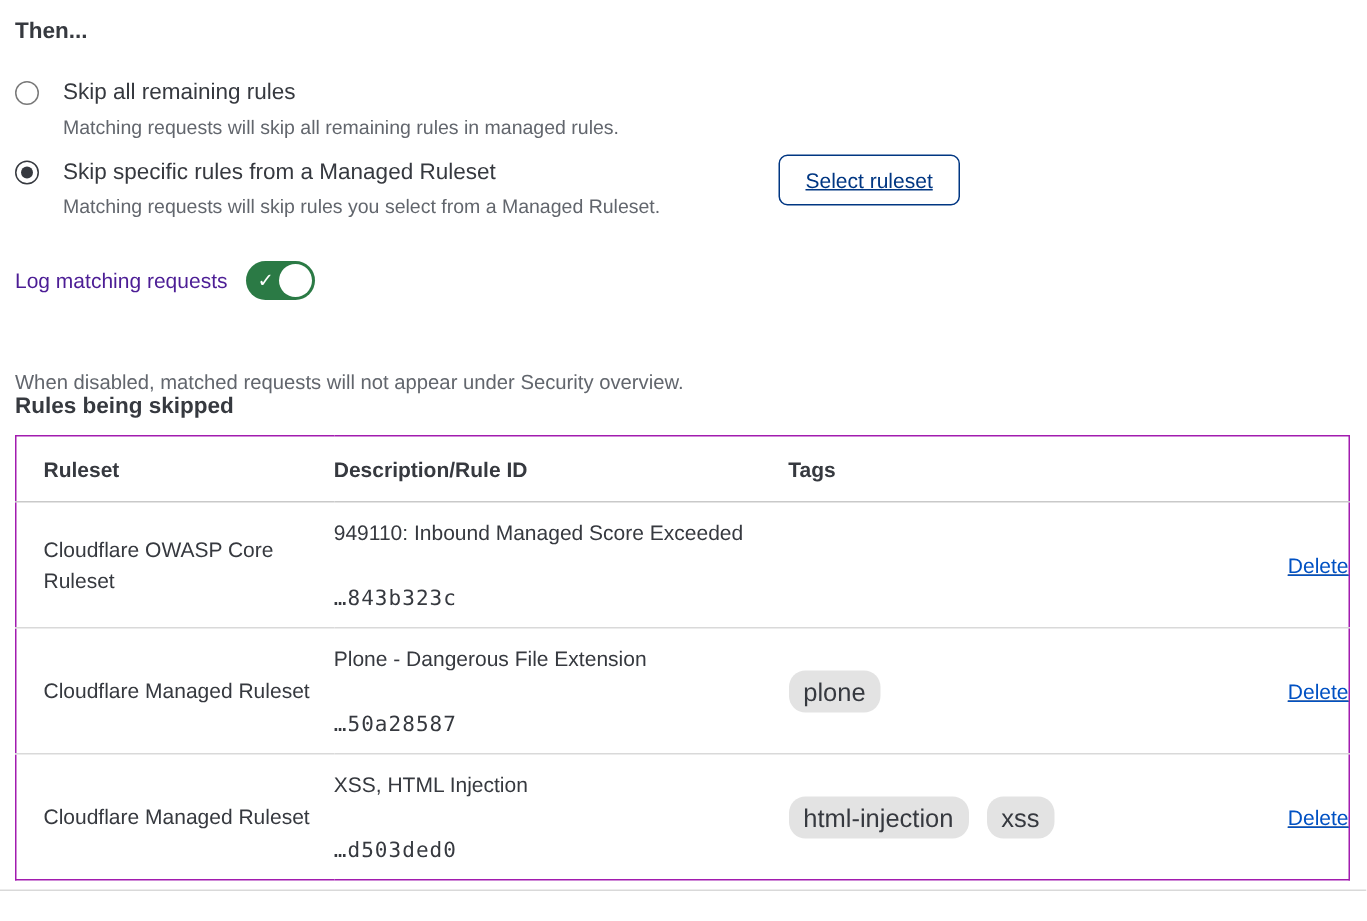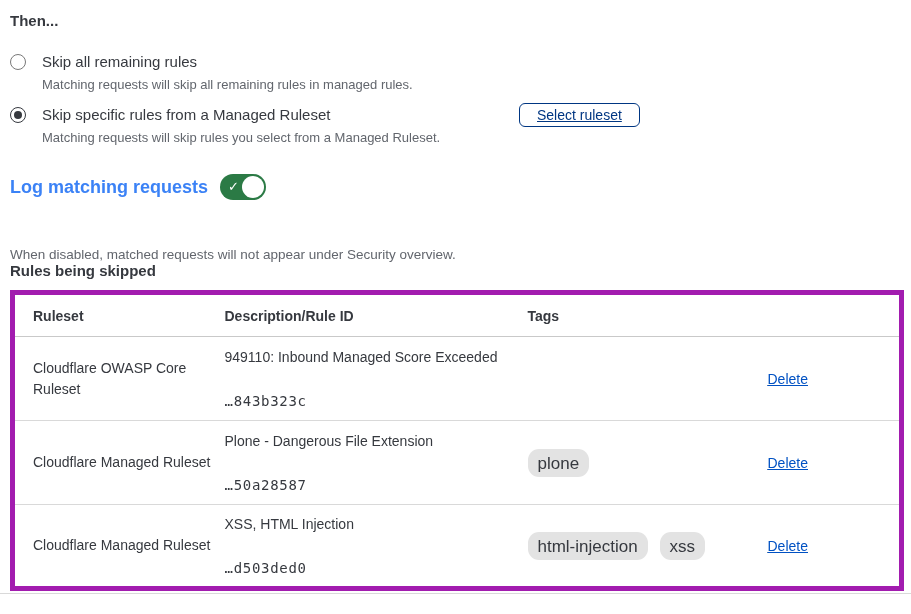--- a/index.html
+++ b/index.html
@@ -30,28 +30,28 @@
   .radio.selected { border: 1.5px solid #36393f; }
   .radio.selected::after {
     content: ""; width: 8px; height: 8px; border-radius: 50%; background: #36393f;
   }
   .option-text { margin-left: 16px; }
   .option-label { font-size: 15px; line-height: 21px; color: #36393f; cursor: pointer; }
   .option-desc { font-size: 13px; line-height: 18px; color: #62666d; margin-top: 4px; }
 
   .select-ruleset-btn {
     position: absolute; left: 519px; top: 103px;
-    height: 24px; padding: 0 17px;
+    height: 34px; padding: 0 17px;
     background: #ffffff; border: 1px solid #003682; border-radius: 6px;
     color: #003682; font-size: 14px; font-family: inherit;
     text-decoration: underline; cursor: pointer;
   }
 
   .log-row { position: absolute; left: 10px; top: 174px; display: flex; align-items: center; }
-  .log-label { font-size: 18px; color: #3b82f6; font-weight: bold; }
+  .log-label { font-size: 14px; color: #4c1d95; }
   .toggle {
     margin-left: 12px; width: 46px; height: 26px; border-radius: 13px;
     background: #2b7a45; position: relative; cursor: pointer;
     display: inline-block;
   }
   .toggle .check {
     position: absolute; left: 8px; top: 50%; transform: translateY(-52%);
     color: #ffffff; font-size: 13px; font-weight: 700; line-height: 1;
   }
   .toggle .knob {
@@ -60,21 +60,21 @@
   }
   .log-desc { position: absolute; left: 10px; top: 203px; font-size: 13.5px; color: #62666d; margin-top: 44px; }
 
   .table-heading {
     position: absolute; left: 10px; top: 262px;
     font-size: 15px; font-weight: 700; color: #36393f;
   }
 
   .rules-table {
     position: absolute; left: 10px; top: 290px; width: 889px;
-    border: 5px solid #a21caf; border-collapse: collapse; table-layout: fixed;
+    border: 1px solid #a21caf; border-collapse: collapse; table-layout: fixed;
     background: #fff;
   }
   .rules-table col.c1 { width: 212px; }
   .rules-table col.c2 { width: 303px; }
   .rules-table col.c3 { width: 240px; }
   .rules-table col.c4 { width: 134px; }
   .rules-table th {
     height: 44px; text-align: left; vertical-align: middle;
     font-size: 14px; font-weight: 700; color: #36393f;
     border-bottom: 1px solid #c9c9c9; padding: 0;
@@ -89,21 +89,21 @@
   .cell-desc .desc-line { line-height: 19px; padding-right: 10px; }
   .cell-desc .rule-id {
     font-family: "DejaVu Sans Mono", "Liberation Mono", monospace;
     font-size: 14px; letter-spacing: 0.7px; margin-top: 26px; color: #36393f;
   }
   .cell-tags .tag {
     display: inline-block; background: #e3e3e3; color: #36393f;
     font-size: 17px; line-height: 1; padding: 6px 10px 5px;
     border-radius: 11px; margin-right: 8px;
   }
-  .cell-delete { padding-right: 33px; text-decoration: underline; }
+  .cell-delete { text-align: right; padding-right: 33px; text-decoration: underline; }
   .delete-link { color: #0051c3; font-size: 14px; text-decoration: underline; cursor: pointer; }
 
   .bottom-divider {
     position: absolute; left: 0; top: 593px; width: 911px; height: 1px;
     background: #d9d9d9;
   }
 </style>
 </head>
 <body>
 

